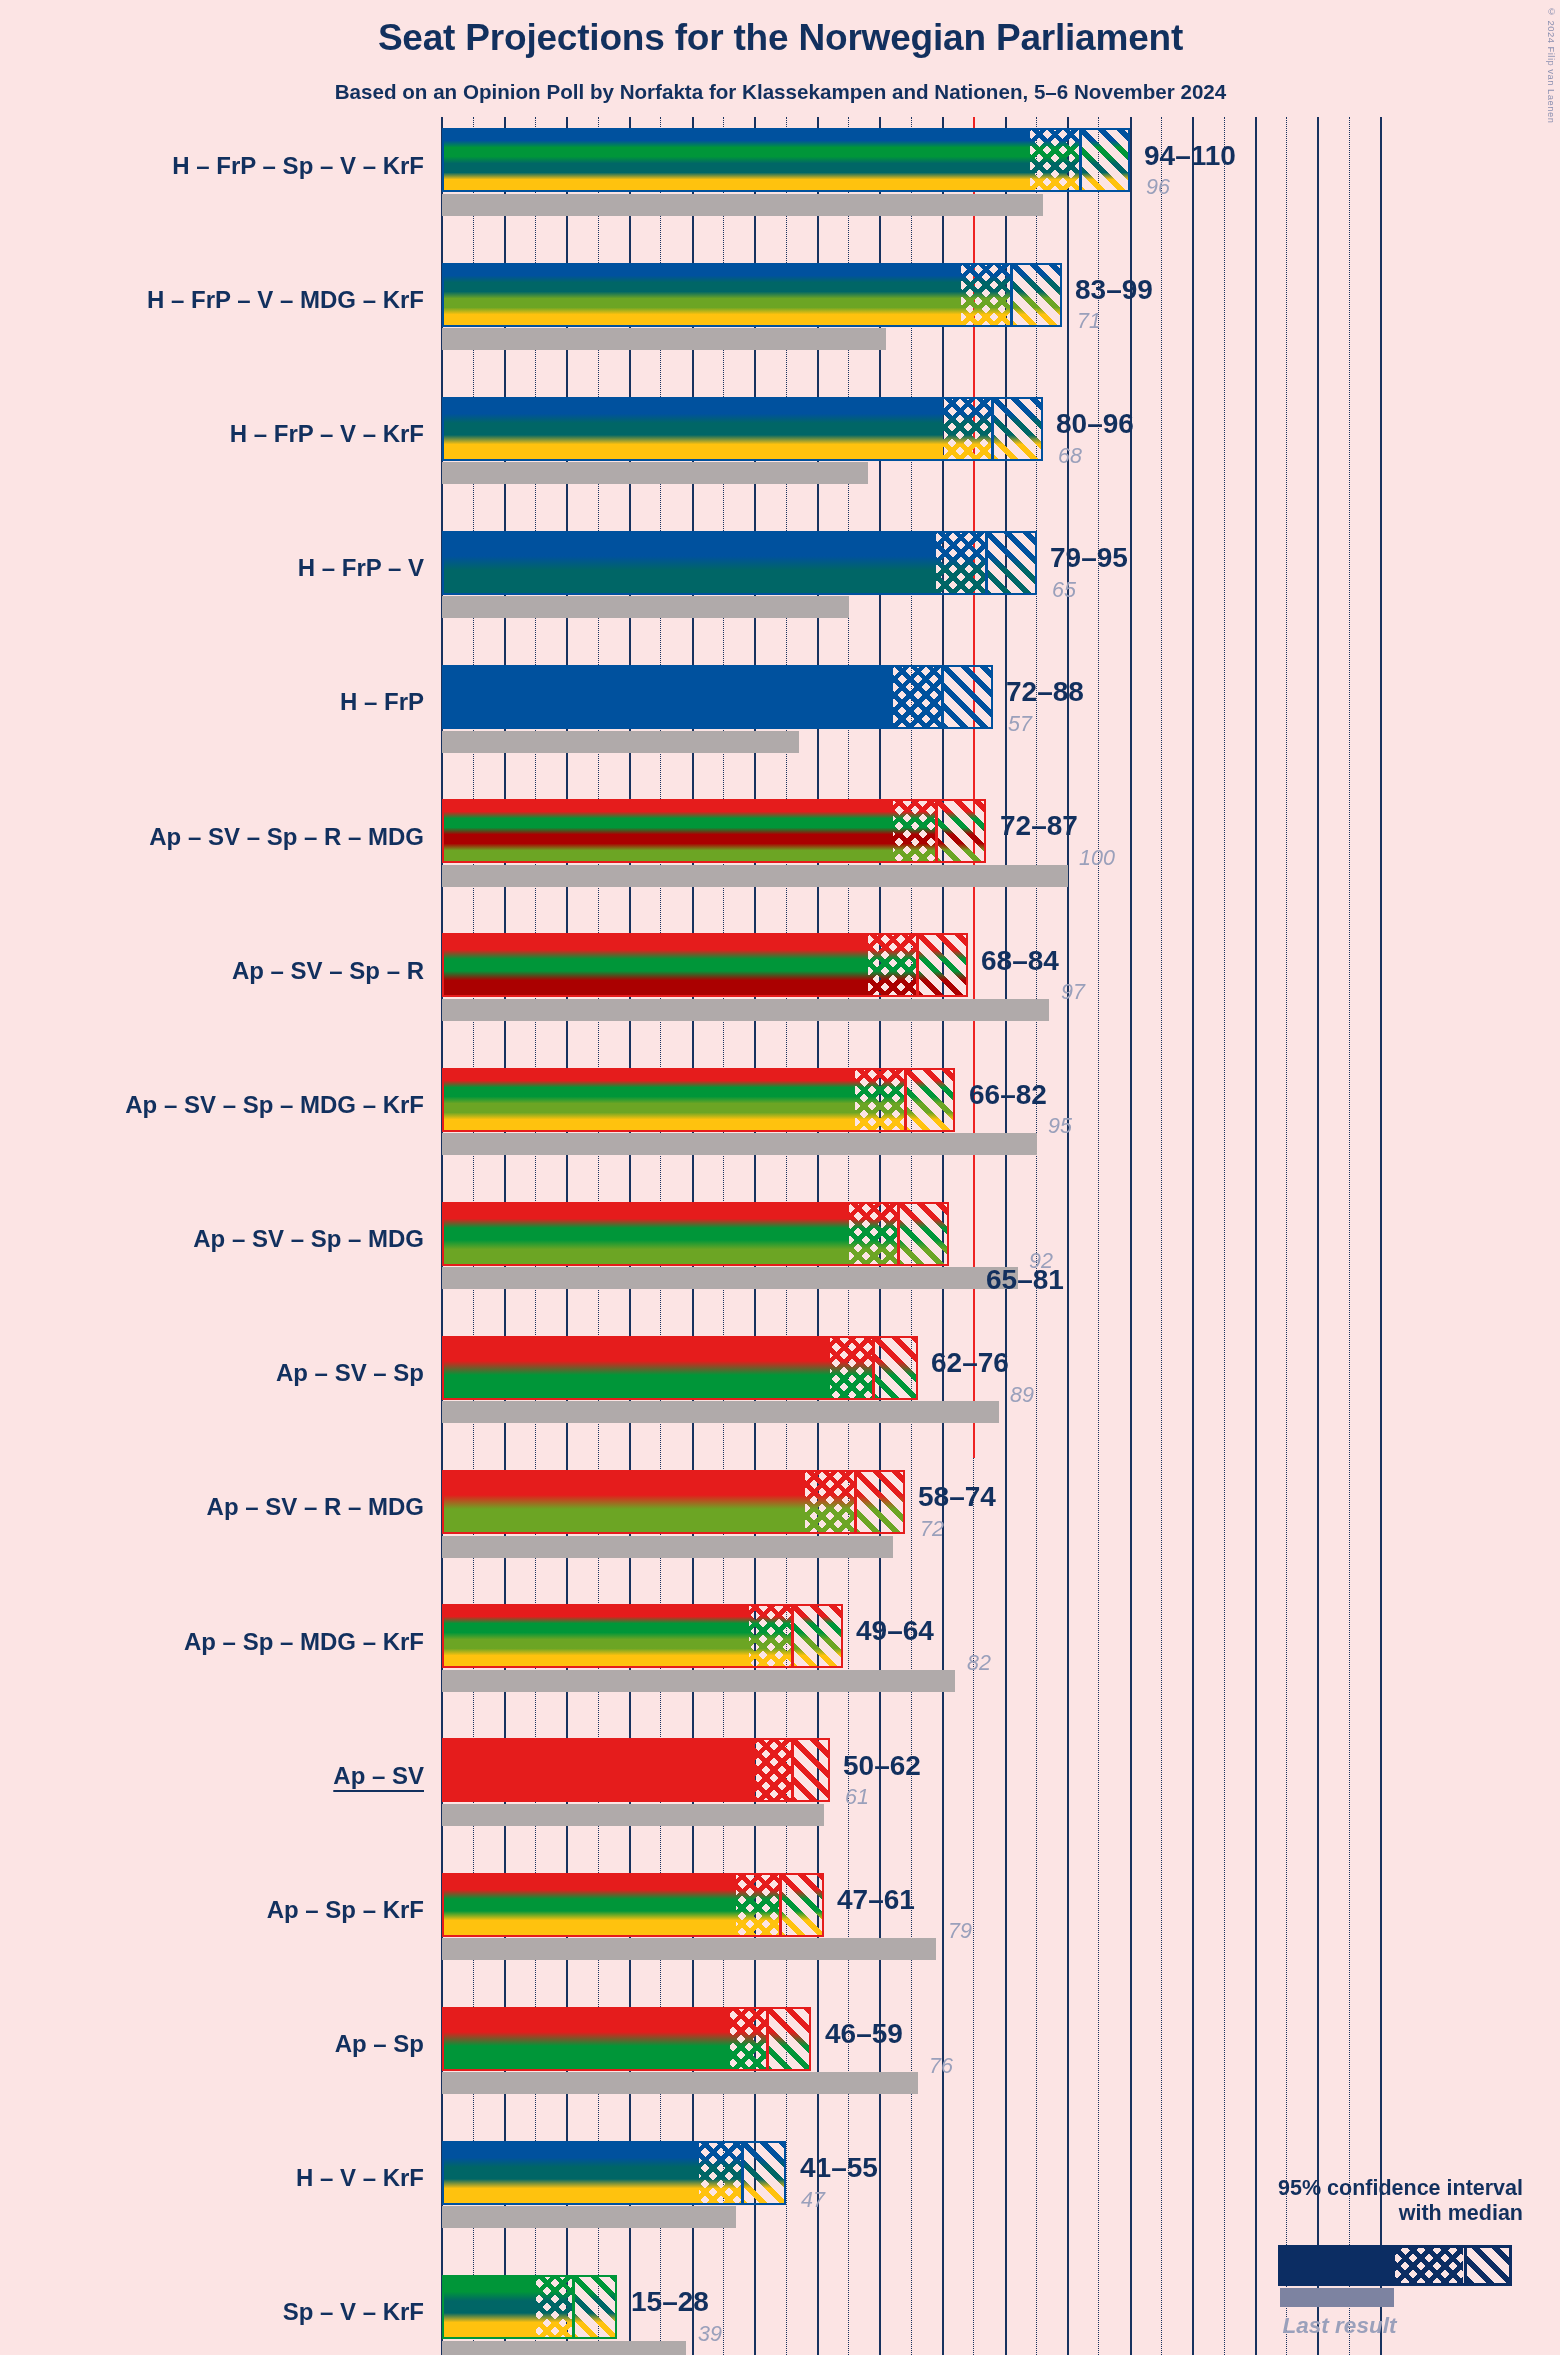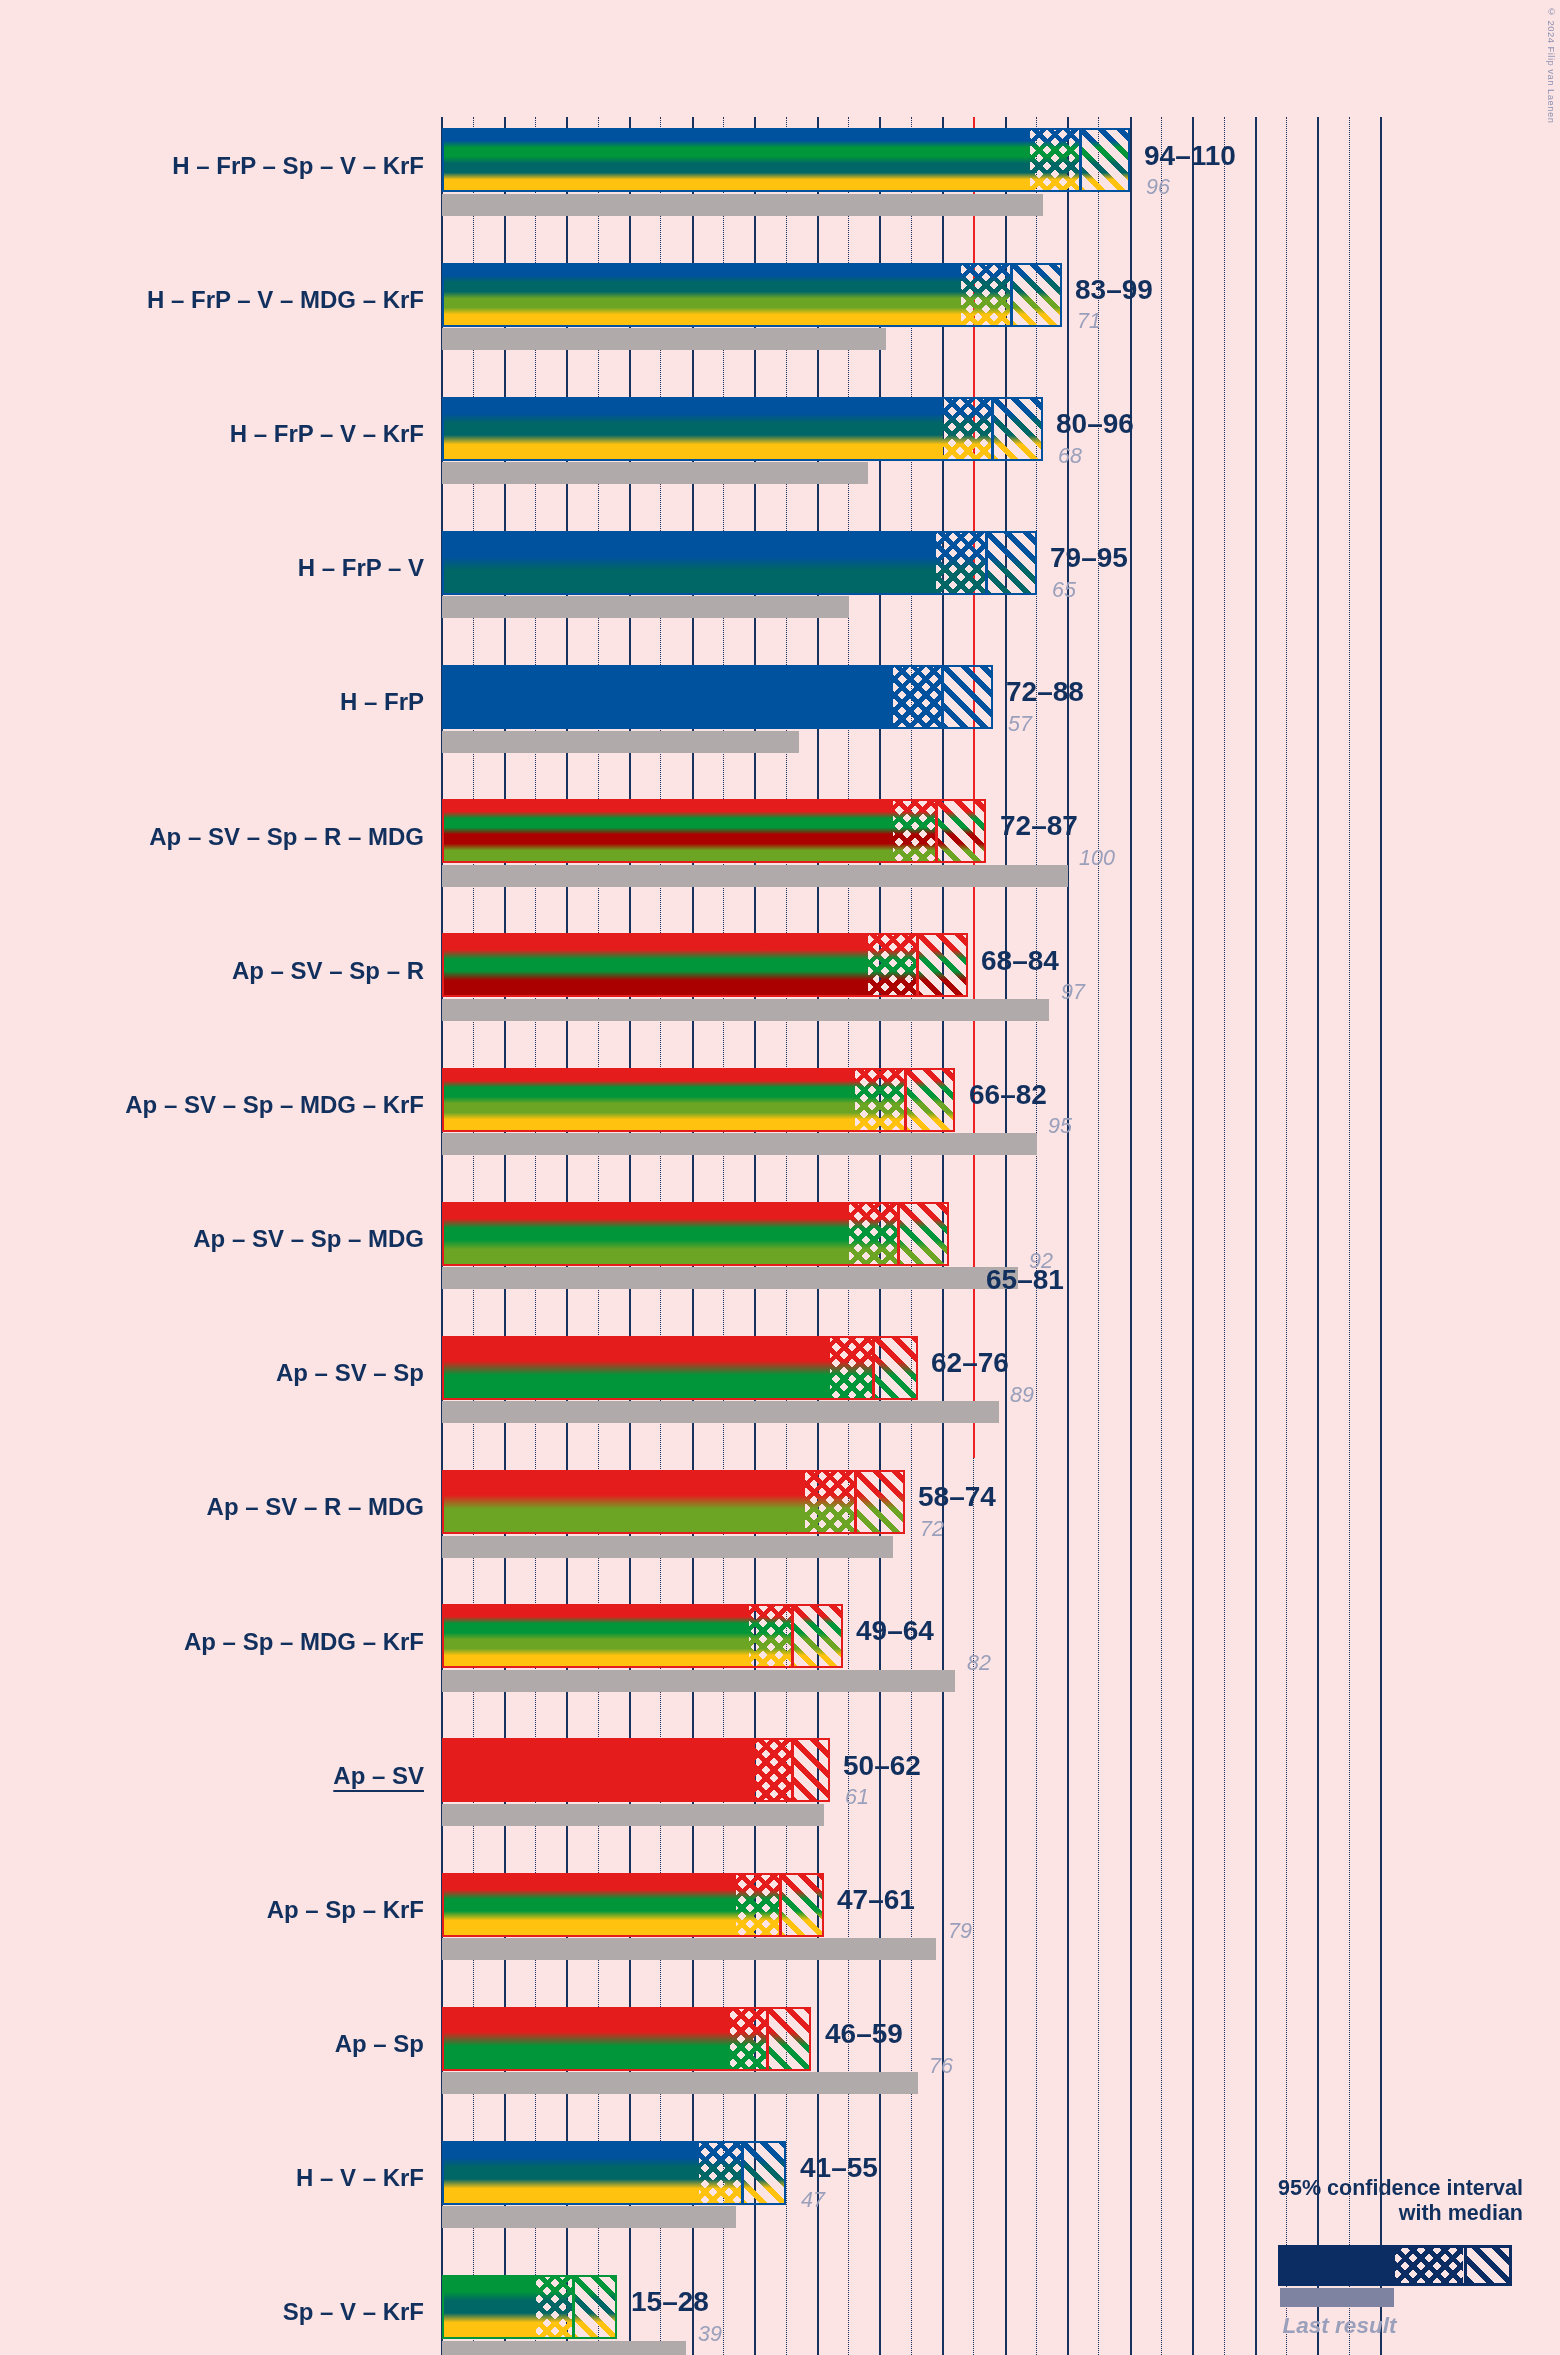--- a/index.html
+++ b/index.html
@@ -77,20 +77,22 @@
   .legend-last{position:absolute;background:#7d83a1;}
   .legend-lastlabel{
     position:absolute;text-align:center;
     font-size:22.5px;font-style:italic;font-weight:bold;color:#9aa0bb;
   }
 </style>
 </head>
 <body>
 
 <div id="chart">
+  <div class="title">Seat Projections for the Norwegian Parliament</div>
+  <div class="subtitle">Based on an Opinion Poll by Norfakta for Klassekampen and Nationen, 5–6 November 2024</div>
   <div class="copyright">© 2024 Filip van Laenen</div>
   <div class="plot" id="plot">
       <div class="gridline" style="left: 441px; top: 117px; height: 2286px;"></div>
       <div class="gridline dotted" style="left: 473px; top: 117px; height: 2286px;"></div>
       <div class="gridline" style="left: 504px; top: 117px; height: 2286px;"></div>
       <div class="gridline dotted" style="left: 535px; top: 117px; height: 2286px;"></div>
       <div class="gridline" style="left: 566px; top: 117px; height: 2286px;"></div>
       <div class="gridline dotted" style="left: 598px; top: 117px; height: 2286px;"></div>
       <div class="gridline" style="left: 629px; top: 117px; height: 2286px;"></div>
       <div class="gridline dotted" style="left: 660px; top: 117px; height: 2286px;"></div>

